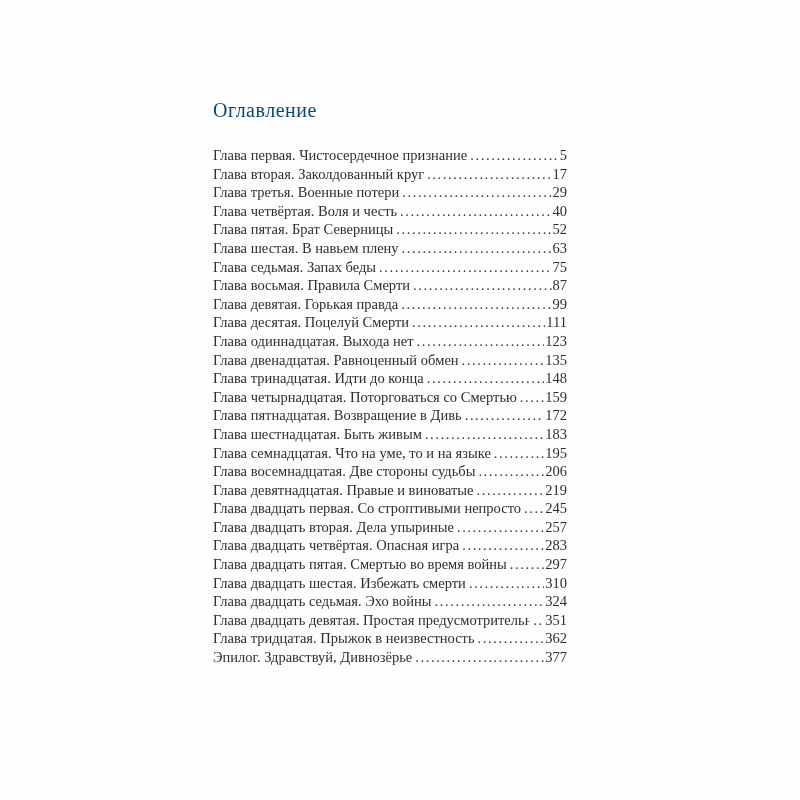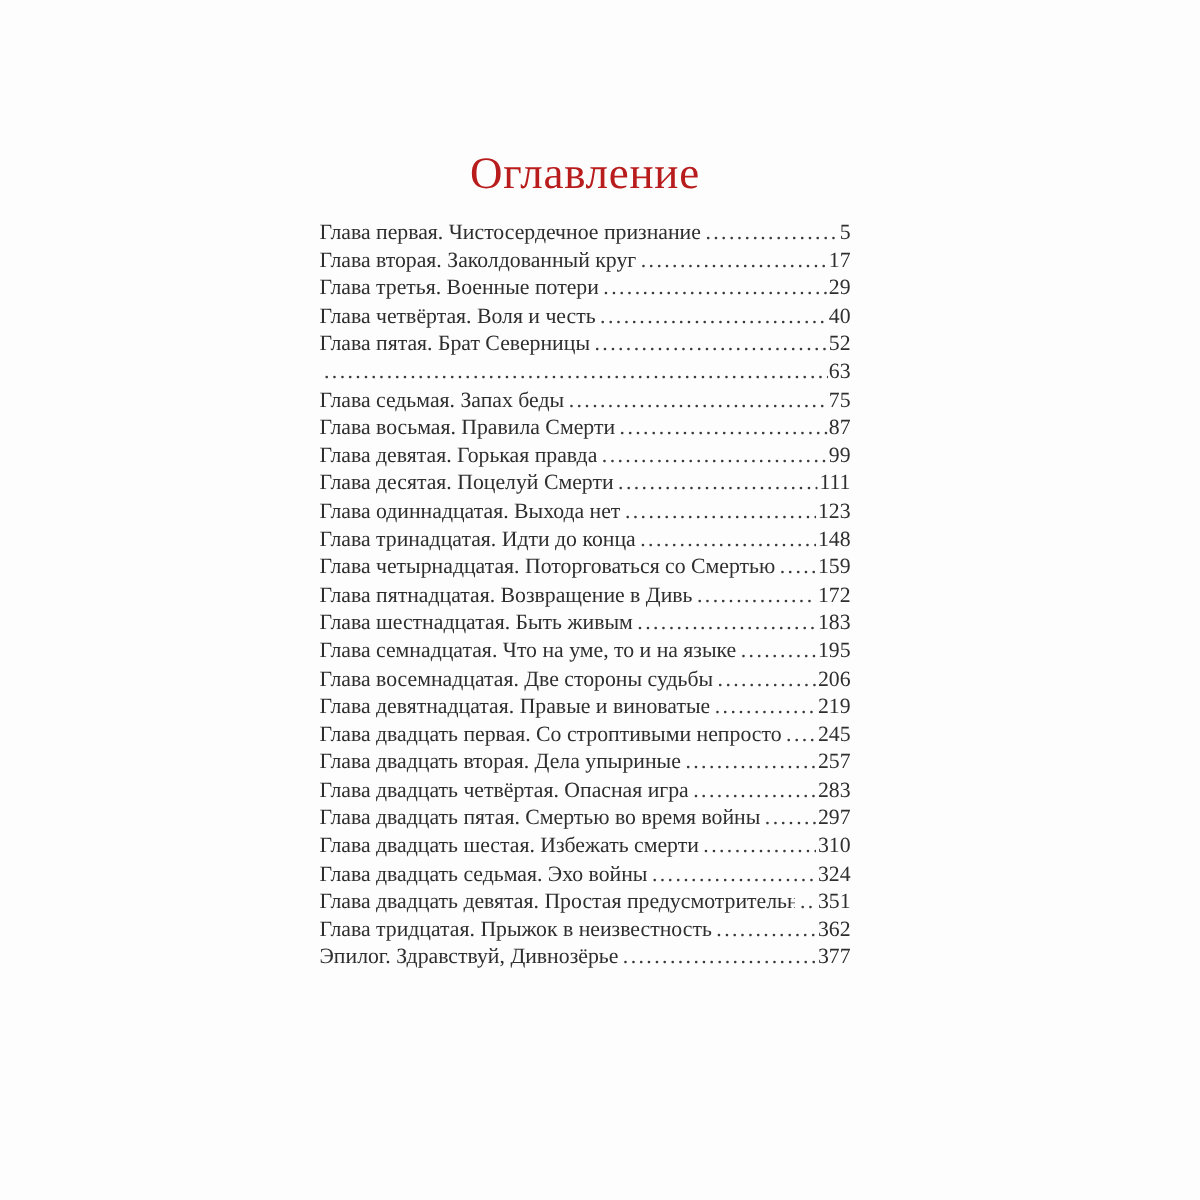--- a/index.html
+++ b/index.html
@@ -16,25 +16,24 @@
     background: #fdfdfd;
     color: #2e2e2e;
     font-family: "Liberation Serif", "DejaVu Serif", serif;
   }
   .toc-title {
     position: absolute;
     top: 99px;
     left: 213px;
     width: 354px;
     margin: 0;
-    text-align: center;
-    font-size: 30px;
+    font-size: 20px;
     font-weight: normal;
     letter-spacing: 0.5px;
-    color: #b91c1c;
+    color: #0c4a6e;
   }
   .toc-list {
     position: absolute;
     top: 146px;
     left: 213px;
     width: 354px;
   }
   .toc-row {
     display: flex;
     align-items: flex-end;
@@ -96,20 +95,21 @@
     <span class="toc-page">40</span>
   </div>
 
   <div class="toc-row">
     <span class="toc-label">Глава пятая. Брат Северницы</span>
     <span class="toc-dots"></span>
     <span class="toc-page">52</span>
   </div>
 
   <div class="toc-row">
+    <span class="toc-label">Глава шестая. В навьем плену</span>
     <span class="toc-dots"></span>
     <span class="toc-page">63</span>
   </div>
 
   <div class="toc-row">
     <span class="toc-label">Глава седьмая. Запах беды</span>
     <span class="toc-dots"></span>
     <span class="toc-page">75</span>
   </div>
 
@@ -130,20 +130,25 @@
     <span class="toc-dots"></span>
     <span class="toc-page">111</span>
   </div>
 
   <div class="toc-row">
     <span class="toc-label">Глава одиннадцатая. Выхода нет</span>
     <span class="toc-dots"></span>
     <span class="toc-page">123</span>
   </div>
 
+  <div class="toc-row">
+    <span class="toc-label">Глава двенадцатая. Равноценный обмен</span>
+    <span class="toc-dots"></span>
+    <span class="toc-page">135</span>
+  </div>
 
   <div class="toc-row">
     <span class="toc-label">Глава тринадцатая. Идти до конца</span>
     <span class="toc-dots"></span>
     <span class="toc-page">148</span>
   </div>
 
   <div class="toc-row">
     <span class="toc-label">Глава четырнадцатая. Поторговаться со Смертью</span>
     <span class="toc-dots"></span>

